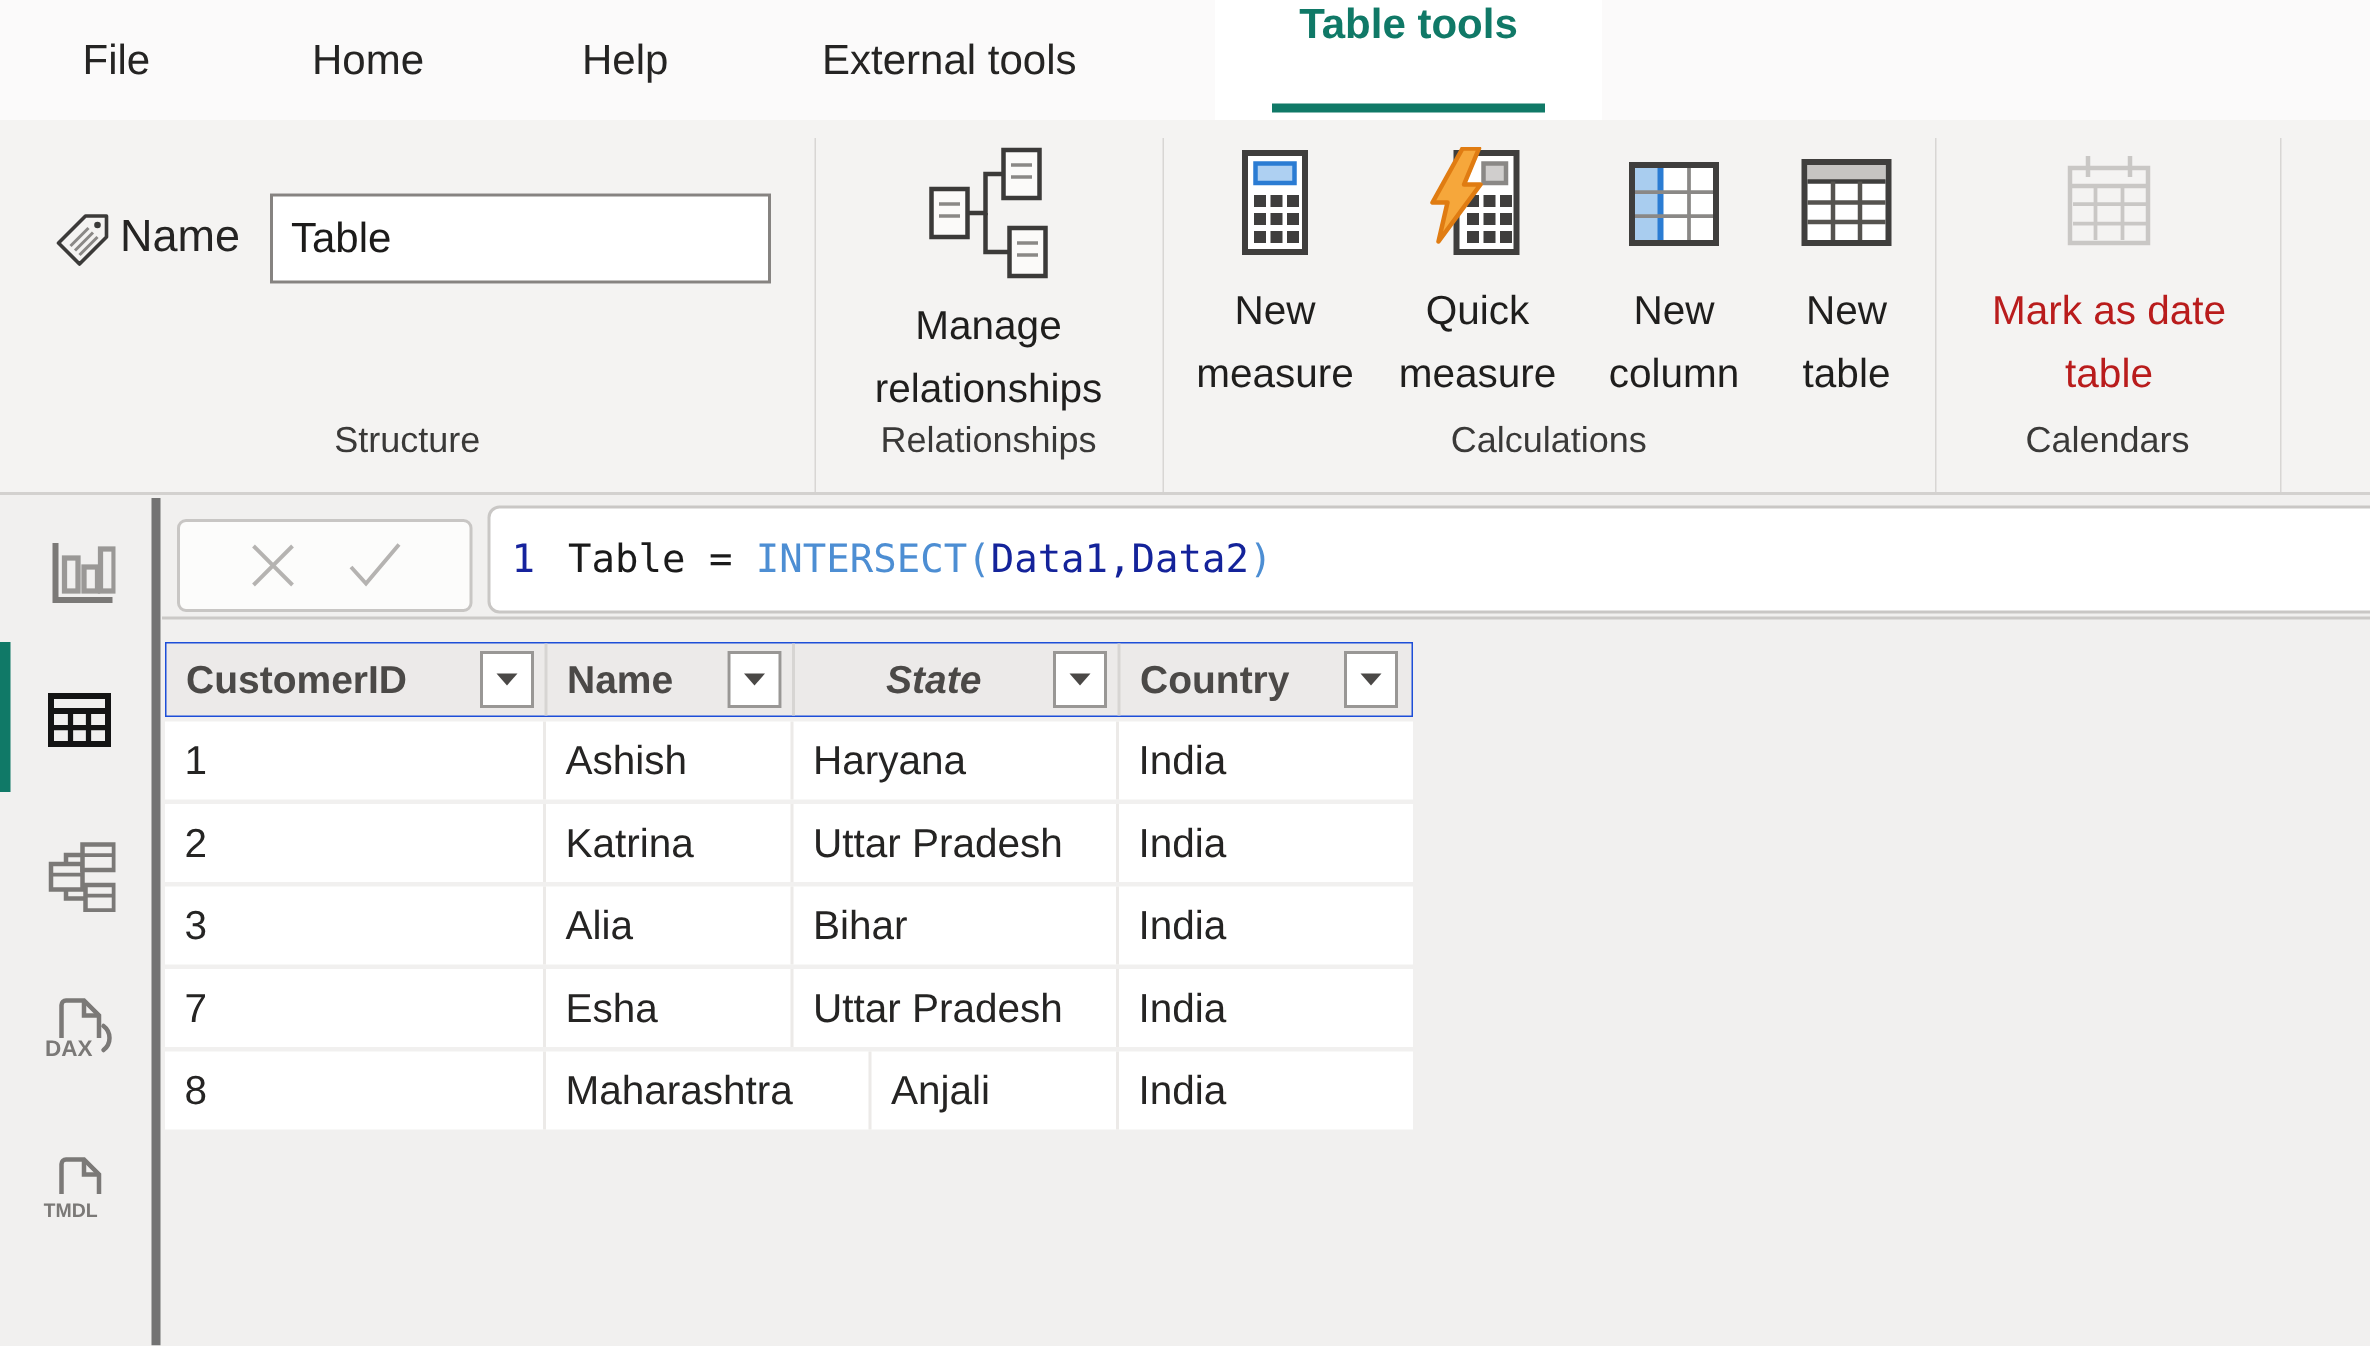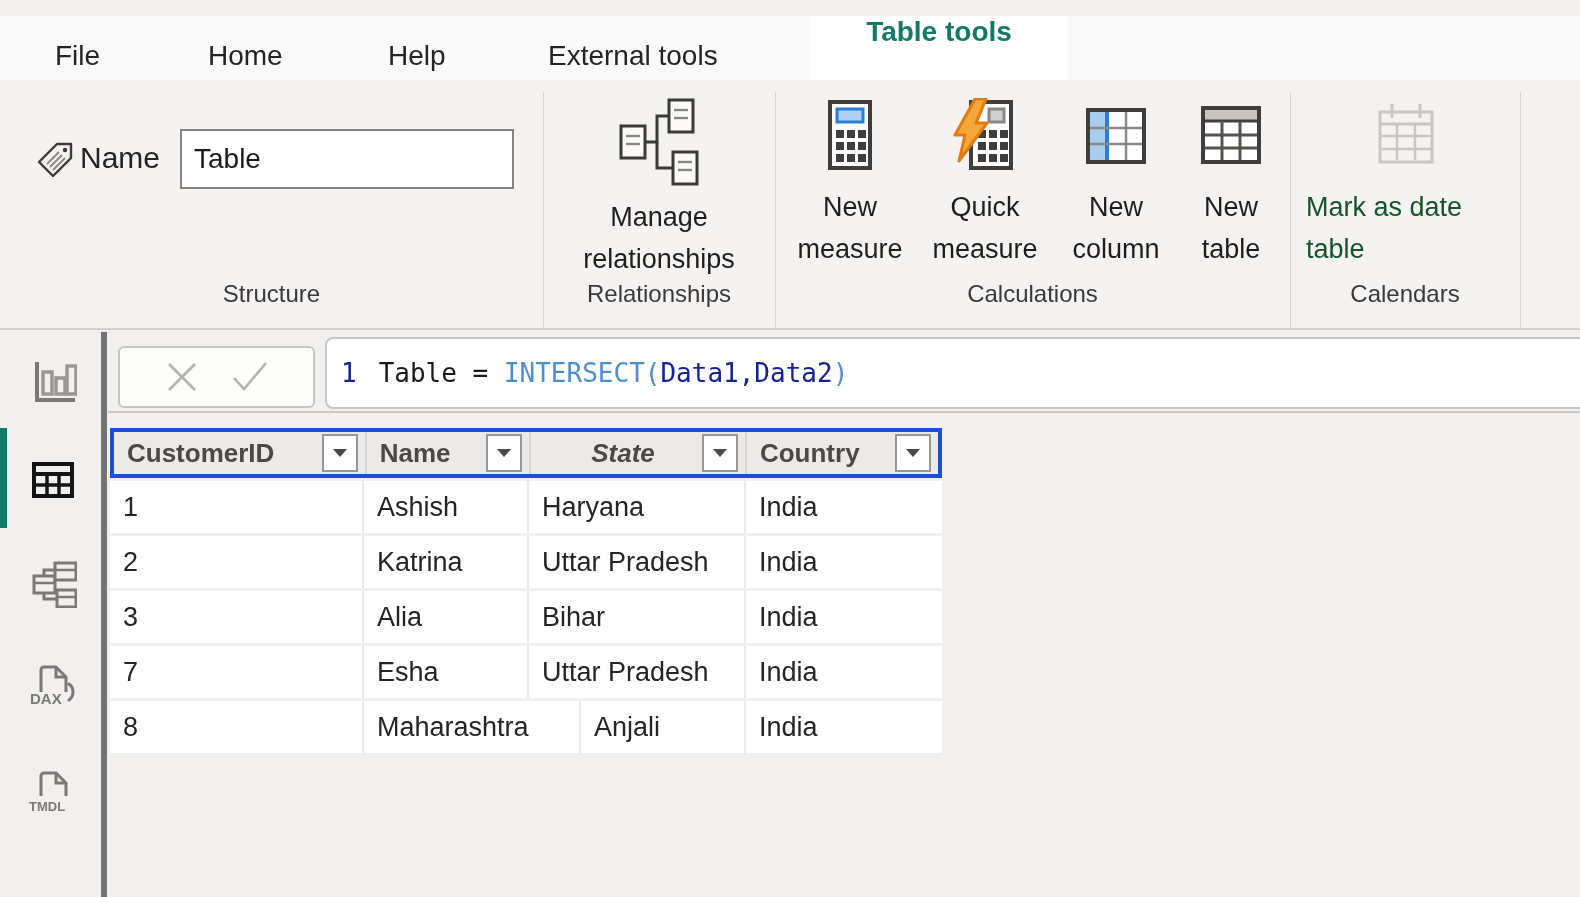--- a/index.html
+++ b/index.html
@@ -1,21 +1,21 @@
 <!DOCTYPE html>
 <html><head>
 <meta charset="utf-8">
 <style>
   * { margin:0; padding:0; box-sizing:border-box; }
   html,body { width:1580px; height:897px; overflow:hidden; background:#f1f0ef;
     font-family:"Liberation Sans", sans-serif; }
   .app { position:relative; width:1580px; height:897px; }
 
   
-  .tabrow { position:absolute; left:0; top:16px; width:1580px; height:80px; background:#fbfafa; }
+  .tabrow { position:absolute; left:0; top:0; width:1580px; height:80px; background:#fbfafa; }
   .tab { position:absolute; top:0; height:80px; display:flex; align-items:center;
     font-size:28px; color:#252423; cursor:default; }
   .tab-file { left:55px; }  .tab-home { left:208px; } .tab-help { left:388px; }
   .tab-ext  { left:548px; }
   .tab-active-box { position:absolute; left:810px; top:0; width:258px; height:80px;
     background:#ffffff; display:flex; align-items:flex-start; justify-content:center; }
   .tab-active-label { font-size:28px; font-weight:700; color:#107967; }
   .tab-underline { position:absolute; left:38px; right:38px; bottom:5px; height:6px;
     background:#107967; }
 
@@ -40,22 +40,22 @@
 
   .calc-group { position:absolute; left:778px; top:0; width:510px; height:100%;
     display:flex; justify-content:center; align-items:flex-start; gap:4px; padding-top:18px; }
   .ribbon-btn { display:flex; flex-direction:column; align-items:center; cursor:default; }
   .ribbon-btn .btn-label { margin-top:12px; font-size:27px; color:#1f1e1d;
     line-height:42px; text-align:center; }
   .w-nm { width:130px; } .w-qm { width:132px; } .w-nc { width:122px; } .w-nt { width:100px; }
 
   .cal-group { position:absolute; left:1295px; top:0; width:222px; height:100%;
     display:flex; flex-direction:column; align-items:center; padding-top:18px; }
-  .cal-group .btn-label { margin-top:12px; font-size:27px; color:#14532d;
-    line-height:42px; text-align:left; width:200px; }
+  .cal-group .btn-label { margin-top:12px; font-size:27px; color:#b91c1c;
+    line-height:42px; text-align:center; width:200px; }
 
   
   .content { position:absolute; left:0; top:332px; width:1580px; height:565px; }
   .sidebar { position:absolute; left:0; top:0; width:107px; height:100%;
     background:#f1f0ef; border-right:6px solid #737373; }
   .side-item { position:absolute; left:29px; width:48px; height:48px; cursor:pointer; }
   .si-report { top:26px; } .si-table { top:124px; } .si-model { top:228px; }
   .si-dax { top:330px; } .si-tmdl { top:436px; }
   .active-bar { position:absolute; left:0; top:96px; width:7px; height:100px;
     background:#107967; }
@@ -71,21 +71,21 @@
     font-family:"DejaVu Sans Mono", monospace; font-size:26px; white-space:pre; }
   .fx-num { color:#16239d; margin-right:22px; }
   .fx-plain { color:#1a1a1a; }
   .fx-fn { color:#4d8ed3; }
   .fx-var { color:#14239a; }
   .fx-divider { position:absolute; left:0; right:0; top:79px; height:2px; background:#cbc9c7; }
 
   
   .dtable { position:absolute; left:2px; top:96px; width:832px; }
   .drow, .dhead { display:flex; }
-  .dhead { background:#eceae9; height:50px; border:4px solid #1d4ed8; }
+  .dhead { background:#eceae9; height:50px; border:1px solid #1d4ed8; }
   .hcell { display:flex; align-items:center; padding:0 7px 0 13px;
     border-right:2px solid #d7d5d3; }
   .hcell:last-child { border-right:none; }
   .hcell .hlabel { flex:1; font-size:26px; font-weight:700; color:#4b4947; }
   .hcell.center .hlabel { text-align:center;font-style:italic; }
   .dd-btn { width:36px; height:38px; background:#ffffff; border:2px solid #999795;
     display:flex; align-items:center; justify-content:center; flex:none; cursor:pointer; }
   .dd-tri { width:0; height:0; border-left:7px solid transparent;
     border-right:7px solid transparent; border-top:8px solid #4a4846; }
   .drow { background:#ffffff; height:52px; margin-top:3px; }

